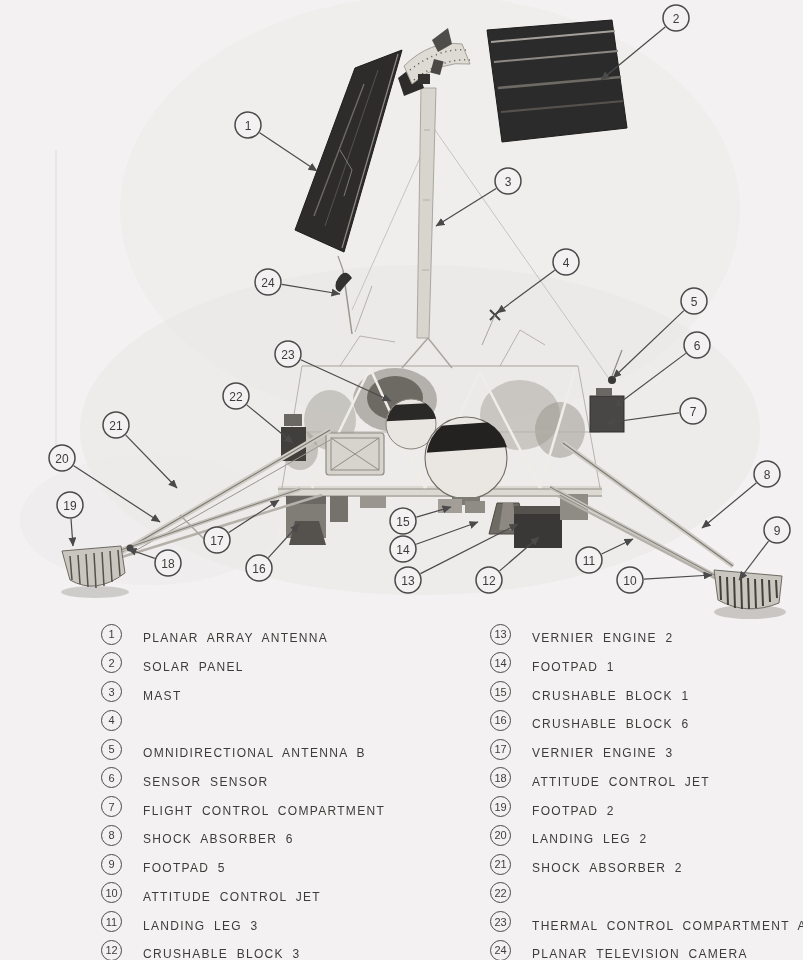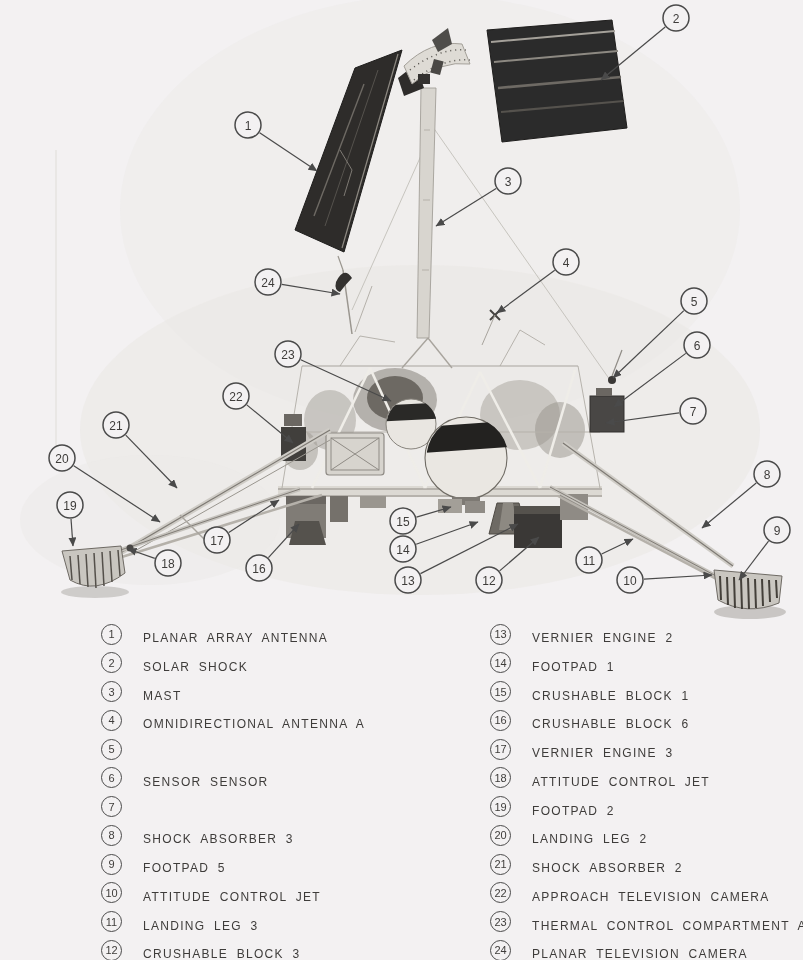--- a/index.html
+++ b/index.html
@@ -357,43 +357,44 @@
       </g>
   </svg>
 
   <div id="legend">
       <div class="legend-row" style="left: 101px; top: 623px;">
         <span class="legend-num">1</span>
         <span class="legend-label">PLANAR ARRAY ANTENNA</span>
       </div>
       <div class="legend-row" style="left: 101px; top: 651.75px;">
         <span class="legend-num">2</span>
-        <span class="legend-label">SOLAR SHOCK</span>
+        <span class="legend-label">SOLAR PANEL</span>
       </div>
       <div class="legend-row" style="left: 101px; top: 680.5px;">
         <span class="legend-num">3</span>
         <span class="legend-label">MAST</span>
       </div>
       <div class="legend-row" style="left: 101px; top: 709.25px;">
         <span class="legend-num">4</span>
-        <span class="legend-label">OMNIDIRECTIONAL ANTENNA A</span>
       </div>
       <div class="legend-row" style="left: 101px; top: 738px;">
         <span class="legend-num">5</span>
+        <span class="legend-label">OMNIDIRECTIONAL ANTENNA B</span>
       </div>
       <div class="legend-row" style="left: 101px; top: 766.75px;">
         <span class="legend-num">6</span>
         <span class="legend-label">SENSOR SENSOR</span>
       </div>
       <div class="legend-row" style="left: 101px; top: 795.5px;">
         <span class="legend-num">7</span>
+        <span class="legend-label">FLIGHT CONTROL COMPARTMENT</span>
       </div>
       <div class="legend-row" style="left: 101px; top: 824.25px;">
         <span class="legend-num">8</span>
-        <span class="legend-label">SHOCK ABSORBER 3</span>
+        <span class="legend-label">SHOCK ABSORBER 6</span>
       </div>
       <div class="legend-row" style="left: 101px; top: 853px;">
         <span class="legend-num">9</span>
         <span class="legend-label">FOOTPAD 5</span>
       </div>
       <div class="legend-row" style="left: 101px; top: 881.75px;">
         <span class="legend-num">10</span>
         <span class="legend-label">ATTITUDE CONTROL JET</span>
       </div>
       <div class="legend-row" style="left: 101px; top: 910.5px;">
@@ -435,21 +436,20 @@
       <div class="legend-row" style="left: 490px; top: 824.25px;">
         <span class="legend-num">20</span>
         <span class="legend-label">LANDING LEG 2</span>
       </div>
       <div class="legend-row" style="left: 490px; top: 853px;">
         <span class="legend-num">21</span>
         <span class="legend-label">SHOCK ABSORBER 2</span>
       </div>
       <div class="legend-row" style="left: 490px; top: 881.75px;">
         <span class="legend-num">22</span>
-        <span class="legend-label">APPROACH TELEVISION CAMERA</span>
       </div>
       <div class="legend-row" style="left: 490px; top: 910.5px;">
         <span class="legend-num">23</span>
         <span class="legend-label">THERMAL CONTROL COMPARTMENT A</span>
       </div>
       <div class="legend-row" style="left: 490px; top: 939.25px;">
         <span class="legend-num">24</span>
         <span class="legend-label">PLANAR TELEVISION CAMERA</span>
       </div>
     </div>

